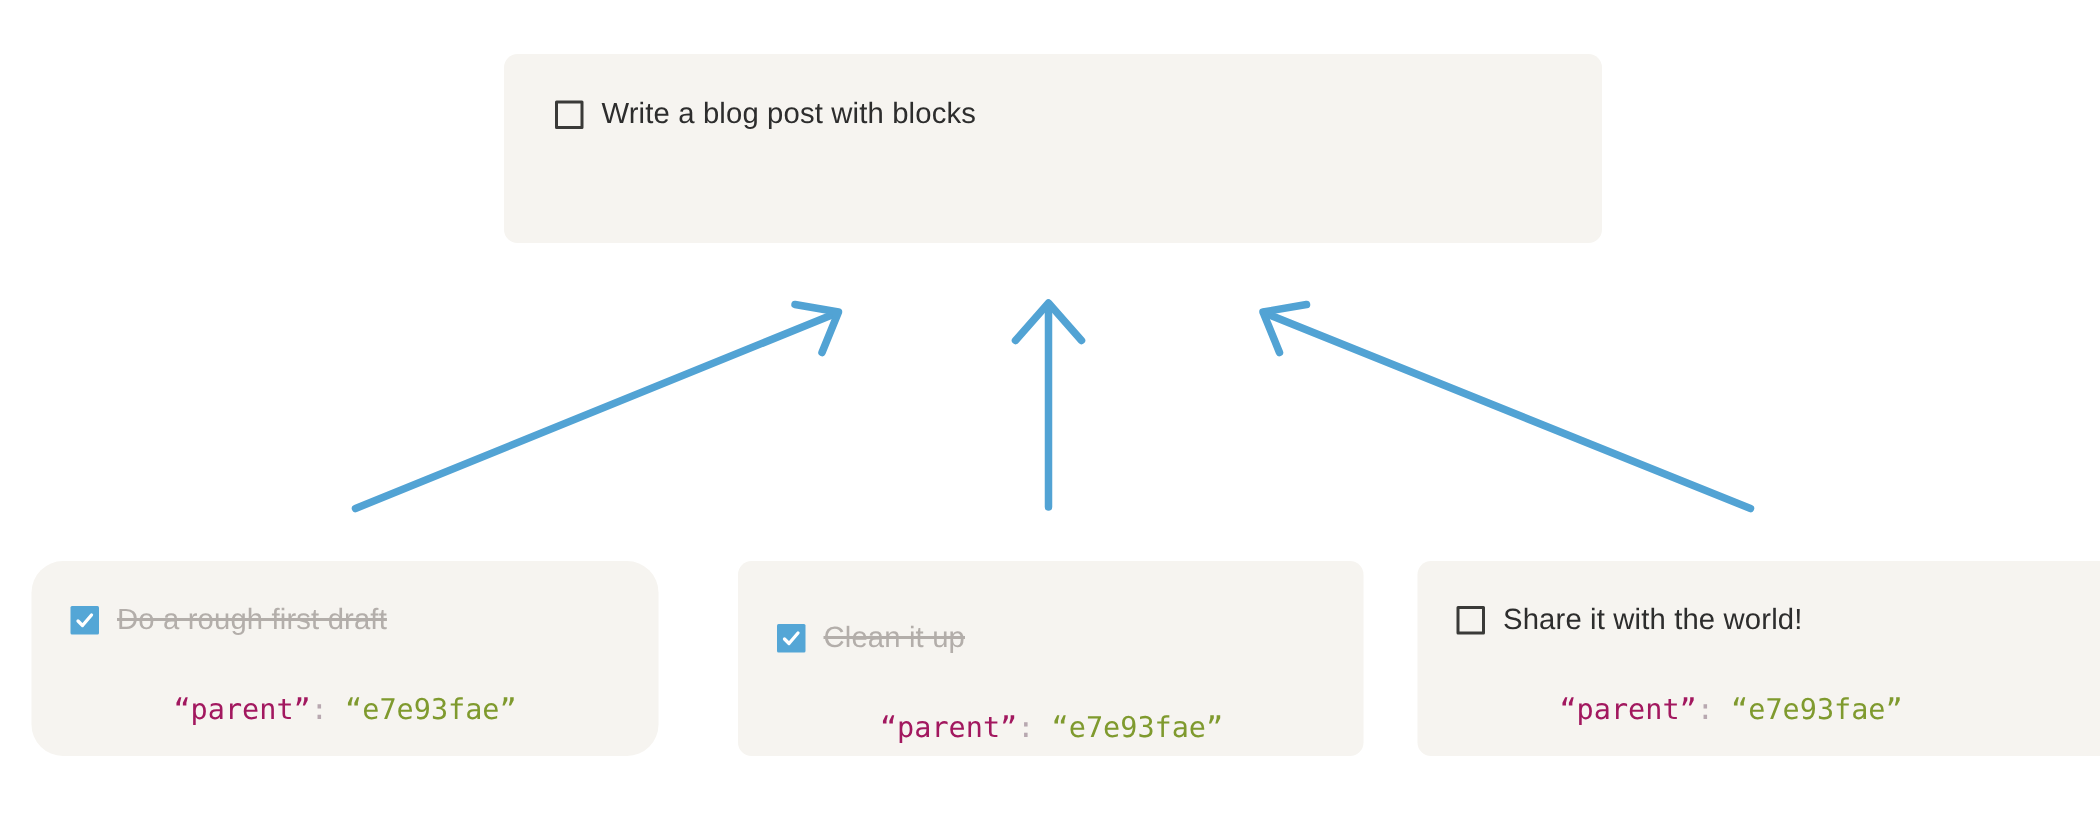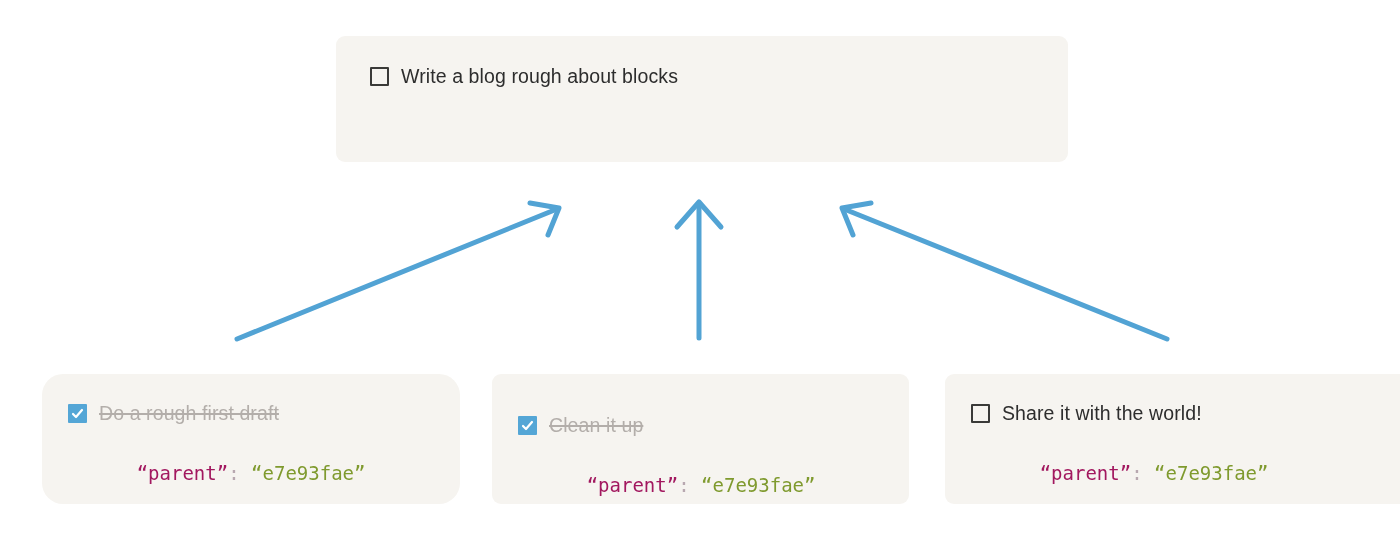--- a/index.html
+++ b/index.html
@@ -33,21 +33,21 @@
     box-sizing: border-box;
   }
   #card-parent {
     left: 336px;
     top: 36px;
     width: 732px;
     height: 126px;
     padding: 27px 0 0 34px;
   }
   #card-child-0 {
-    left: 42px;
+    left: 21px;
     top: 374px;
     width: 418px;
     height: 130px;
     padding: 26px 0 0 26px;
     border-radius: 21px;
   }
   #card-child-1 {
     left: 492px;
     top: 374px;
     width: 417px;
@@ -139,21 +139,21 @@
         <polyline points="871,203 842,208 853,235"></polyline>
       </g>
     </g>
   </svg>
 
   <div class="card" id="card-parent">
     <div class="todo-line">
       <span class="checkbox unchecked">
         
       </span>
-      <span class="todo-label">Write a blog rough about blocks</span>
+      <span class="todo-label">Write a blog post with blocks</span>
     </div>
   </div>
 
   <div class="card" id="card-child-0">
     <div class="todo-line">
       <span class="checkbox checked">
         <svg width="13" height="13" viewBox="0 0 13 13" aria-hidden="true">
           <polyline points="2,7 5,10 11,3" fill="none" stroke="#ffffff" stroke-width="2.2" stroke-linecap="round" stroke-linejoin="round"></polyline>
         </svg>
       </span>

